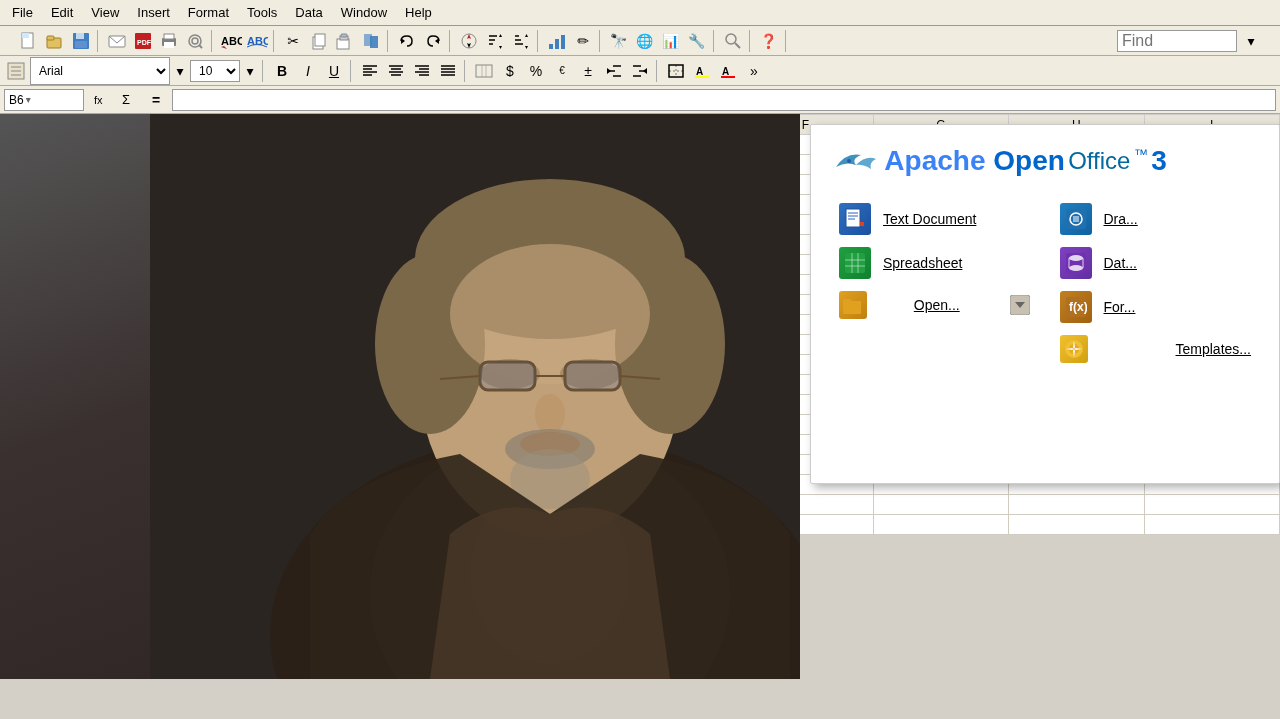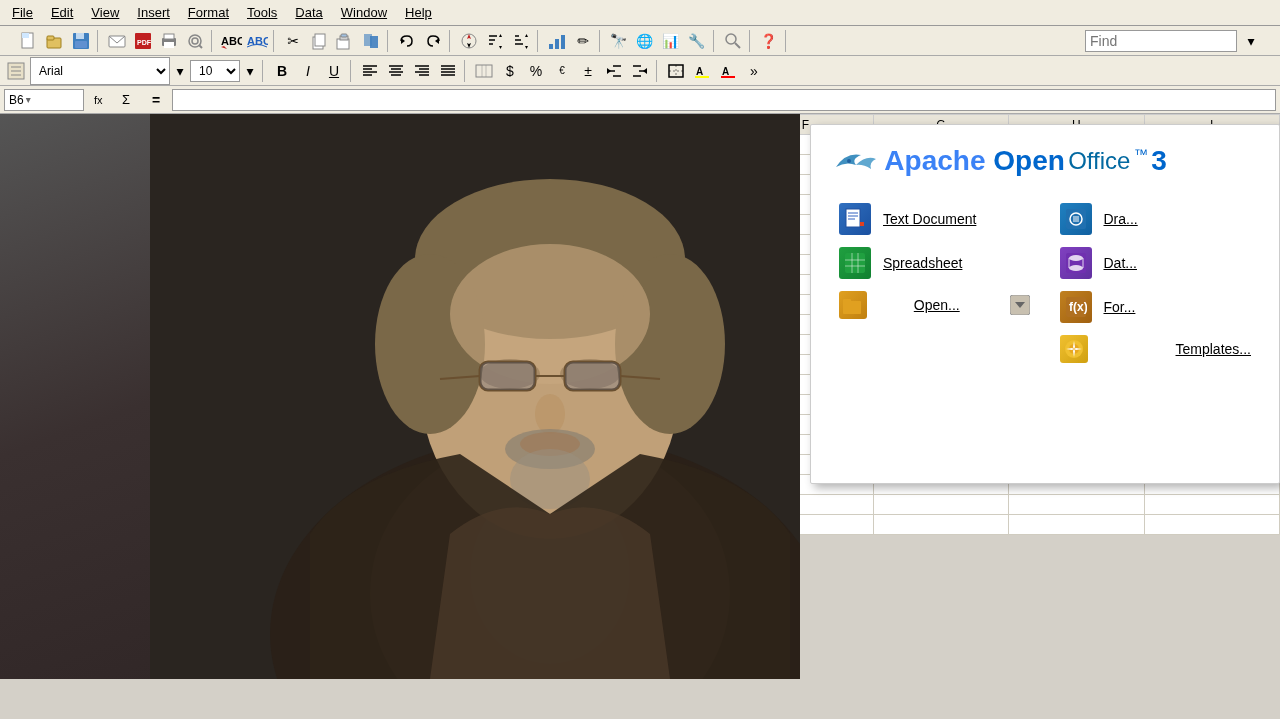--- a/index.html
+++ b/index.html
@@ -1,21 +1,21 @@
 <!DOCTYPE html>
 <html><head>
   <meta charset="utf-8">
   <style>
     * { margin: 0; padding: 0; box-sizing: border-box; }
     body { width: 1280px; height: 719px; overflow: hidden; font-family: Arial, sans-serif; font-size: 12px; background: #d4d0c8; }
 
     
     #menubar {
       display: flex; align-items: center; background: #f0ece0; height: 26px;
-      border-bottom: 1px solid #999; padding: 0 4px; gap: 2px; text-decoration: underline;
+      border-bottom: 1px solid #999; padding: 0 4px; gap: 2px;
     }
     .menu-item {
       padding: 2px 8px; cursor: pointer; font-size: 13px; color: #000;
     }
 
     
     #toolbar1 {
       display: flex; align-items: center; background: #f0ece0; height: 30px;
       border-bottom: 1px solid #aaa; padding: 2px 17px; gap: 2px; flex-wrap: nowrap;
     }
@@ -292,21 +292,21 @@
     <svg width="18" height="18" viewBox="0 0 18 18">
         <circle cx="7" cy="7" r="5" fill="none" stroke="#888" stroke-width="1.5"></circle>
         <line x1="11" y1="11" x2="16" y2="16" stroke="#888" stroke-width="2"></line>
       </svg>
   </div>
   <div class="tb-sep"></div>
   <div class="tb-btn">❓</div>
   <div class="tb-sep"></div>
 
   <div style="margin-left:auto; display:flex; align-items:center; gap:2px;">
-    <input type="text" style="width: 152px; height: 22px; border: 1px solid rgb(153, 153, 153); padding: 0px 4px; font-size: 14px;" placeholder="Find">
+    <input type="text" style="width: 120px; height: 22px; border: 1px solid rgb(153, 153, 153); padding: 0px 4px; font-size: 16px;" placeholder="Find">
     <div class="tb-btn">▾</div>
   </div>
 </div>
 
 <div id="toolbar2">
 
   <div class="tb-btn">
     <svg width="18" height="18" viewBox="0 0 18 18">
         <rect x="1" y="1" width="16" height="16" fill="#e8e0c8" stroke="#888" stroke-width="1"></rect>
         <line x1="4" y1="5" x2="14" y2="5" stroke="#888" stroke-width="1"></line>

